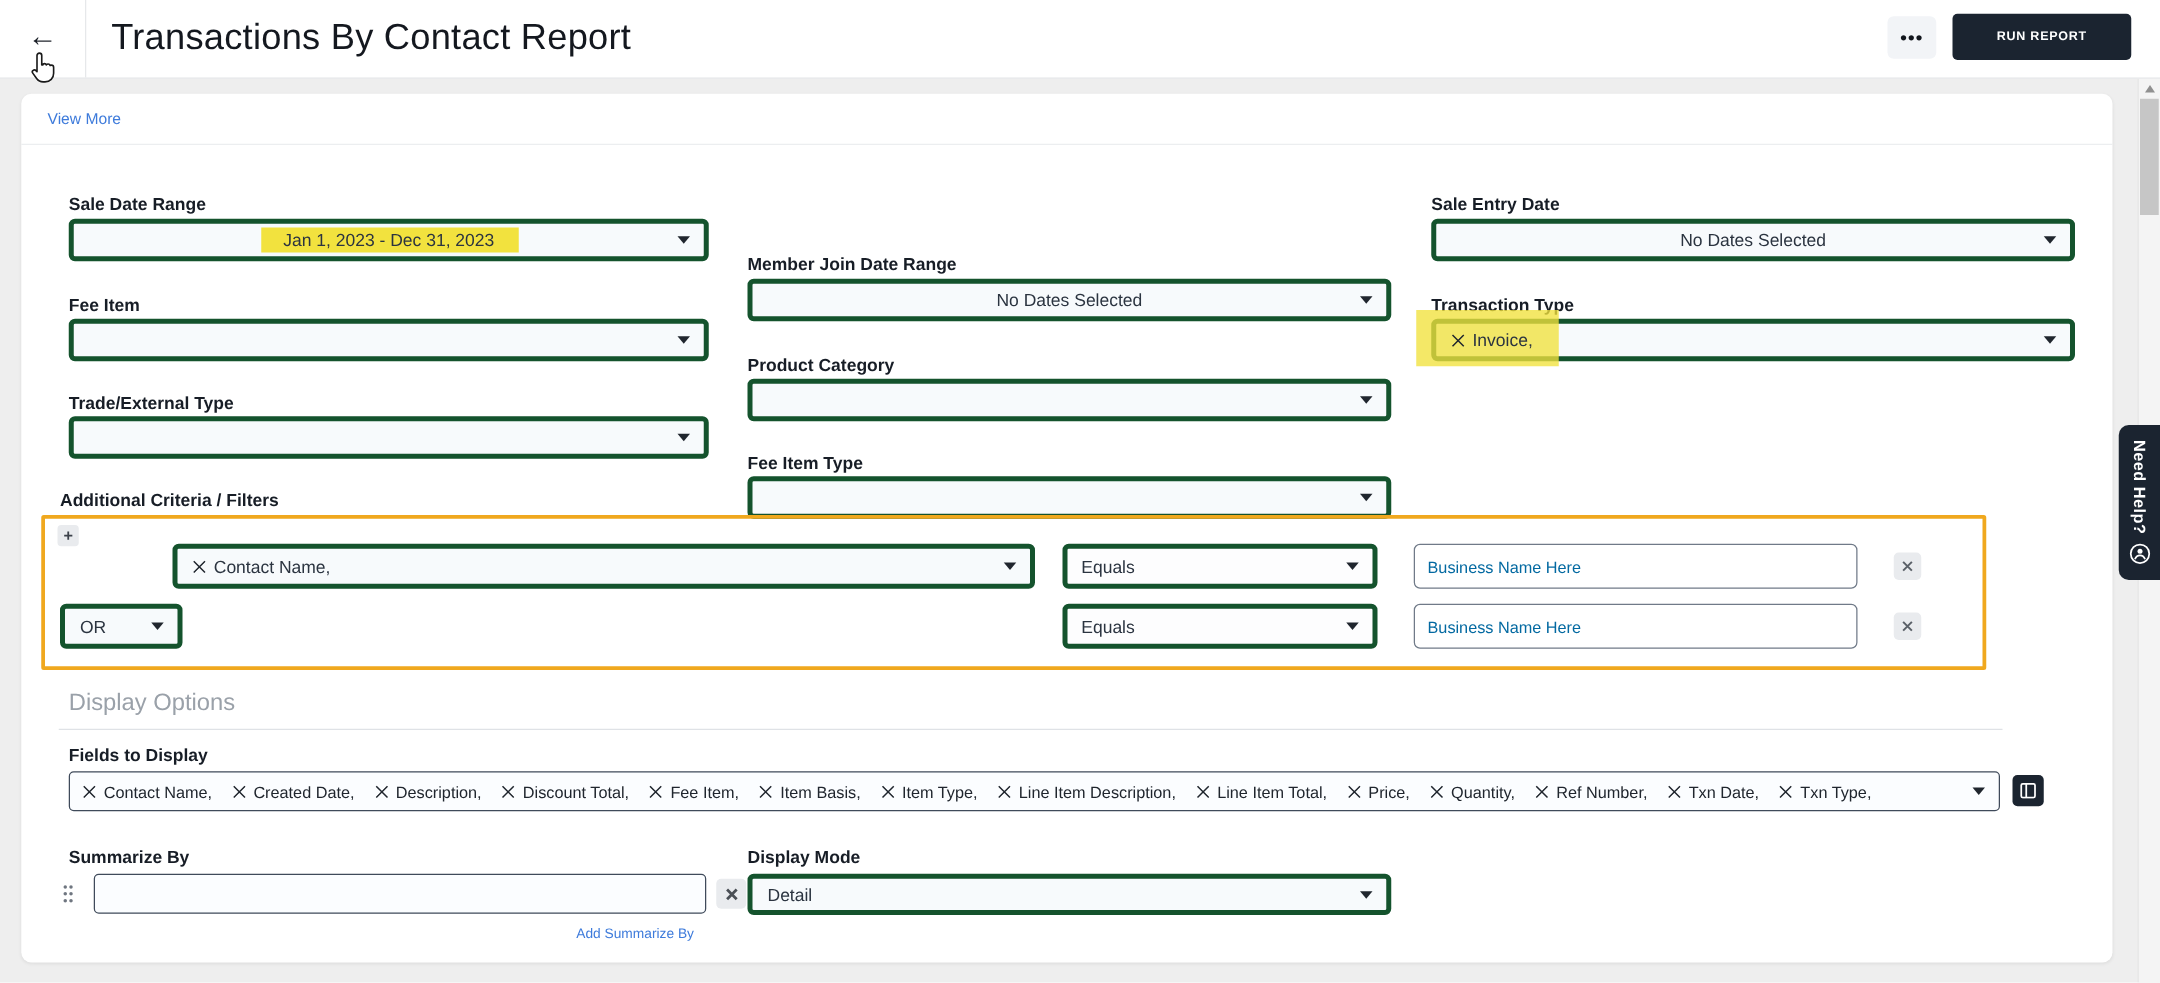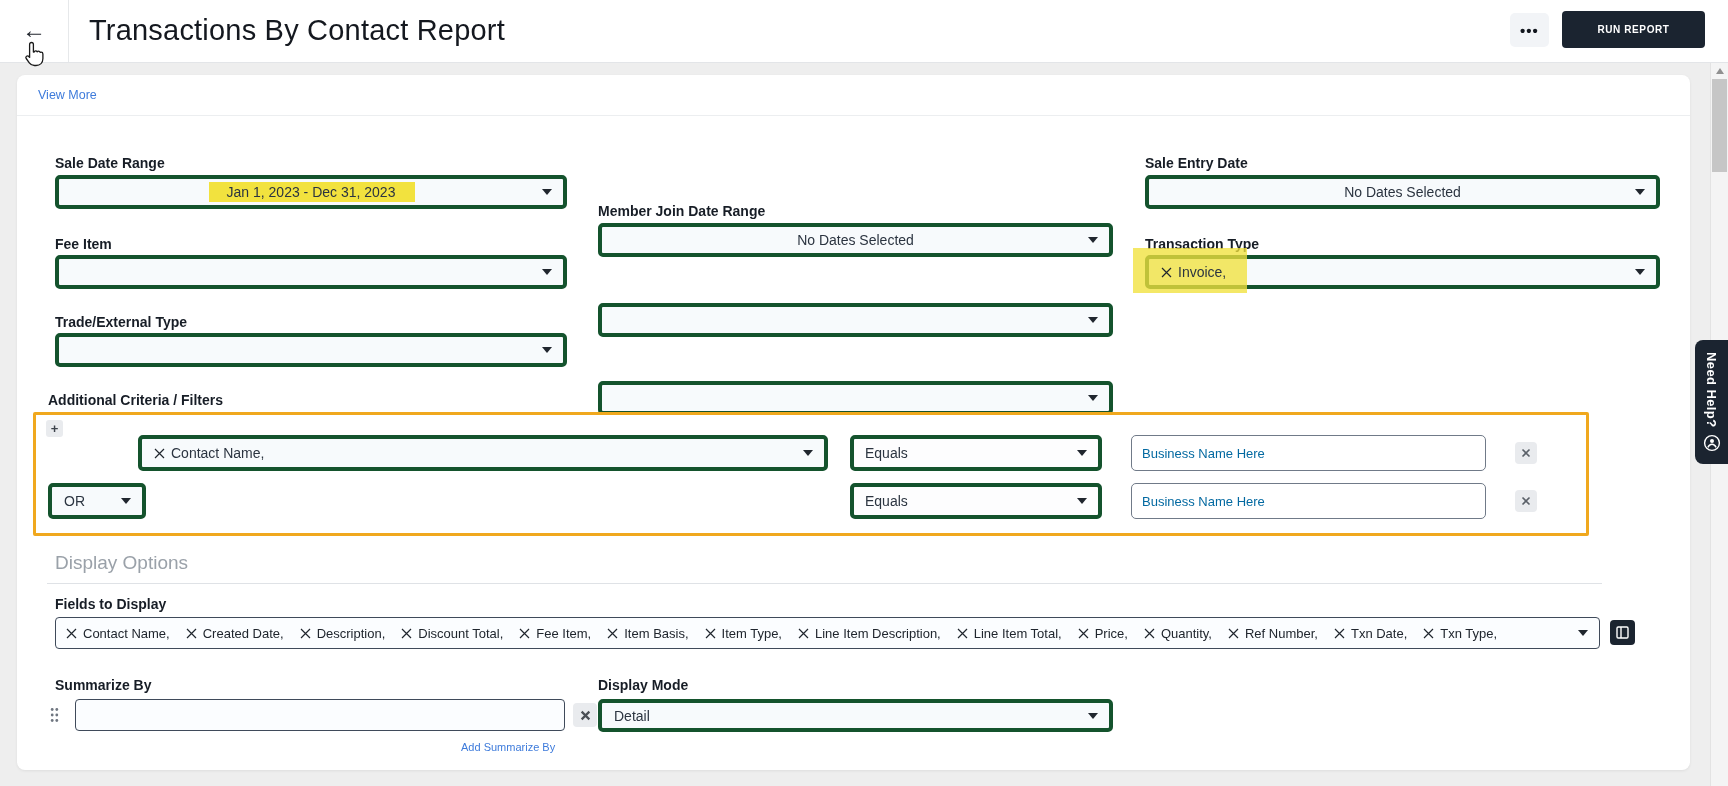--- a/index.html
+++ b/index.html
@@ -121,20 +121,21 @@
   <div class="sel center c3" style="top:100px;">
     <span class="val">No Dates Selected</span>
     <span class="caret"></span>
   </div>
 
   <div class="flabel c1" style="top:161px;">Fee Item</div>
   <div class="sel c1" style="top:180px;">
     <span class="caret"></span>
   </div>
 
+  <div class="flabel c2" style="top:161px;">Product Category</div>
   <div class="sel c2" style="top:180px;">
     <span class="caret"></span>
   </div>
 
   <div class="flabel c3" style="top:161px;">Transaction Type</div>
   <div class="hl" style="left:1116px;top:173px;width:114px;height:45px;background:rgba(241,226,60,.78);z-index:3;pointer-events:none;"></div>
   <div class="sel c3" style="top:180px;">
     <span class="chip" style="padding-left:12px;">
       <svg width="11" height="11" viewBox="0 0 11 11">
           <path d="M1 1 L10 10 M10 1 L1 10" stroke="#20262e" stroke-width="1.2"></path>
@@ -142,20 +143,21 @@
       <span>Invoice,</span>
     </span>
     <span class="caret"></span>
   </div>
 
   <div class="flabel c1" style="top:239px;">Trade/External Type</div>
   <div class="sel c1" style="top:258px;">
     <span class="caret"></span>
   </div>
 
+  <div class="flabel c2" style="top:239px;">Fee Item Type</div>
   <div class="sel c2" style="top:258px;">
     <span class="caret"></span>
   </div>
 
   <div class="flabel" style="left:31px;top:317px;">Additional Criteria / Filters</div>
   <div class="crit-box">
     <button class="plus-btn">+</button>
 
     <div class="sel crit-field crit-row-a">
       <span class="chip">

